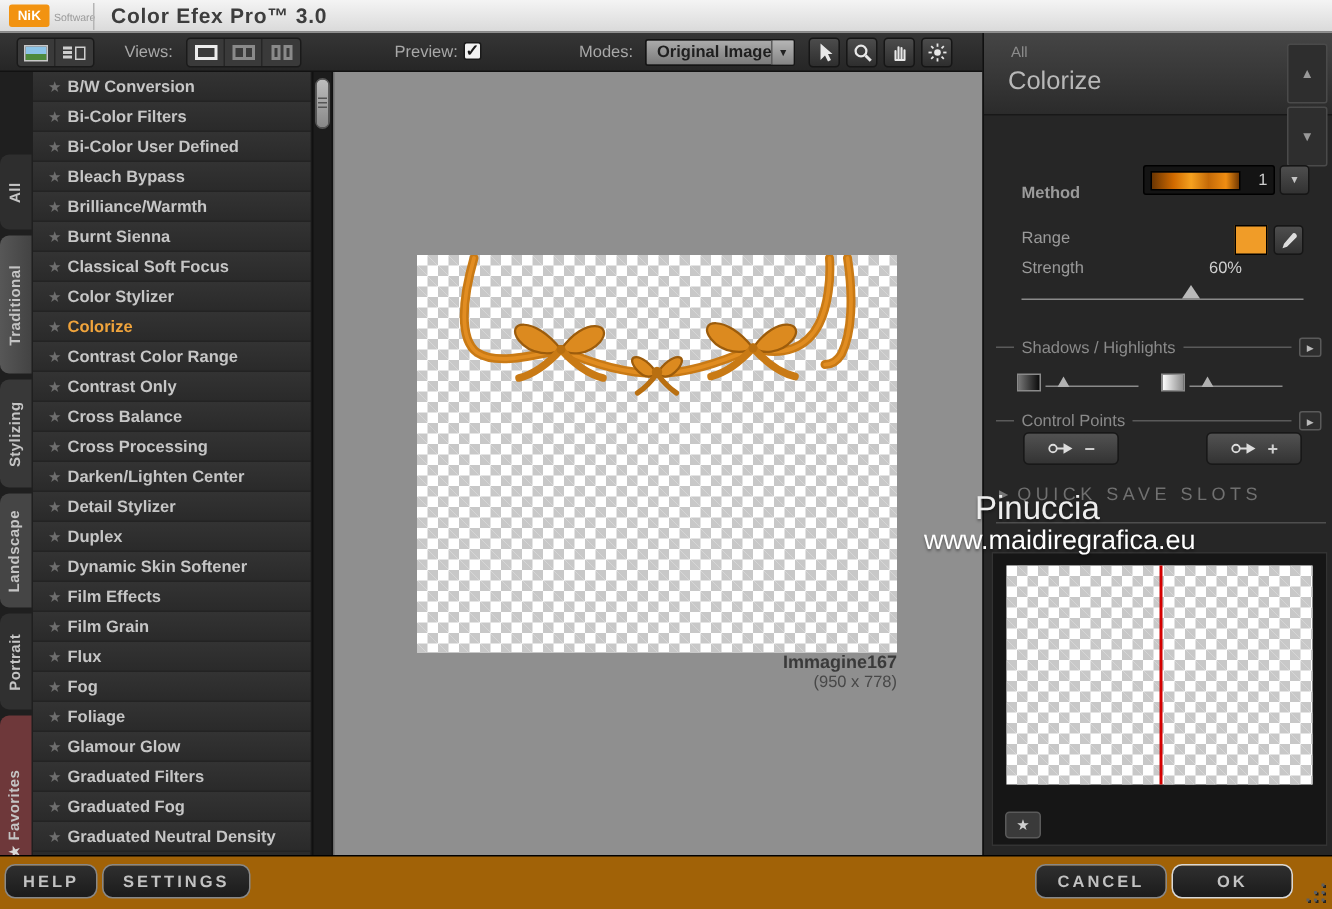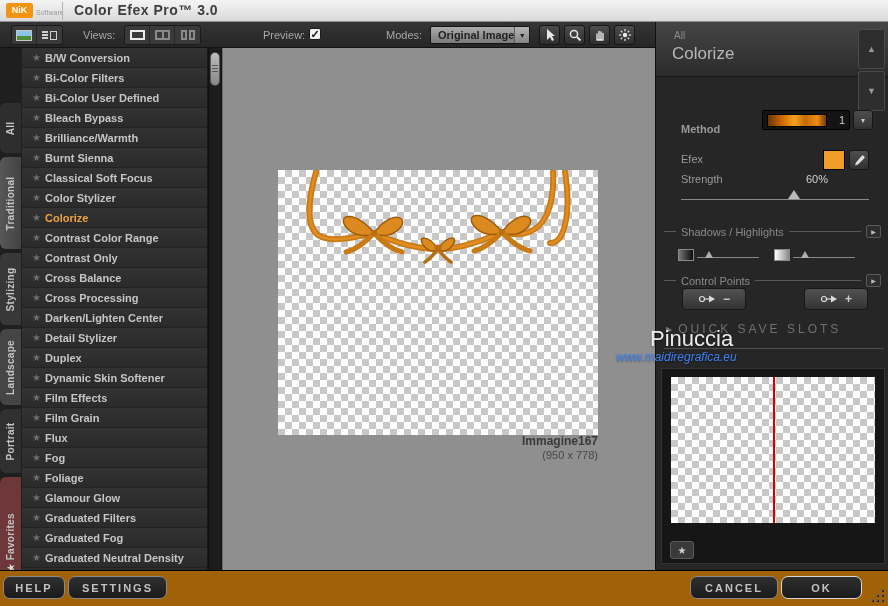--- a/index.html
+++ b/index.html
@@ -128,21 +128,21 @@
   .qss-line{position:absolute;left:8px;top:326px;width:220px;height:1px;background:#4e4e4e;}
   .thumb-frame{position:absolute;left:5px;top:346px;width:224px;height:196px;background:#161616;border:1px solid #333;}
   .thumb-img{position:absolute;left:9px;top:8px;width:204px;height:146px;}
   .loupe-line{position:absolute;top:0;width:2px;height:100%;background:#d40000;}
   .star-btn{position:absolute;left:8px;top:172px;width:24px;height:18px;background:#3a3a3a;border:1px solid #5a5a5a;
     border-radius:3px;font-size:10px;color:#cfcfcf;text-align:center;line-height:17px;}
 
   
   .wm1{position:absolute;left:650px;top:326px;font-size:22px;color:#ededed;z-index:50;
     text-shadow:0 1px 2px rgba(0,0,0,.4);}
-  .wm2{position:absolute;left:616px;top:350px;font-size:12px;font-style:italic;color:#3b82f6;z-index:50;
+  .wm2{position:absolute;left:616px;top:350px;font-size:18px;color:#ffffff;z-index:50;
     text-shadow:0 1px 2px rgba(0,0,0,.4);}
 
   
   .footer{position:absolute;left:0;top:570px;width:888px;height:36px;background:#a16207;border-top:1px solid #000;}
   .f-btn{position:absolute;top:5px;height:23px;border:1px solid #888;border-radius:7px;
     background:linear-gradient(180deg,#2f2f2f,#1b1b1b);color:#c2c2c2;font-size:11px;font-weight:bold;
     letter-spacing:2px;display:flex;align-items:center;justify-content:center;}
   .f-help{left:3px;width:62px;}
   .f-settings{left:68px;width:99px;}
   .f-cancel{left:690px;width:88px;}
@@ -428,21 +428,21 @@
 
     <div class="p-label" style="left:25px;top:101px;font-weight:bold;">Method</div>
     <div class="method-swatch">
       <span class="method-grad"></span>
       <span class="method-num">1</span>
     </div>
     <div class="mini-btn" style="left:197px;top:88px;">
       <span>▼</span>
       </div>
 
-    <div class="p-label" style="left:25px;top:131px;">Efex</div>
+    <div class="p-label" style="left:25px;top:131px;">Range</div>
     <div class="color-swatch"></div>
     <div class="mini-btn" style="left:193px;top:128px;">
       <svg width="13" height="13">
         <path d="M9,1.5 a2,2 0 0 1 2.5,2.5 l-6.5,6.5 -3,1 1,-3 z" fill="#ddd"></path>
       </svg>
     </div>
 
     <div class="p-label" style="left:25px;top:151px;">Strength</div>
     <div class="p-value" style="left:150px;top:151px;width:62px;">60%</div>
     <div class="slider">

